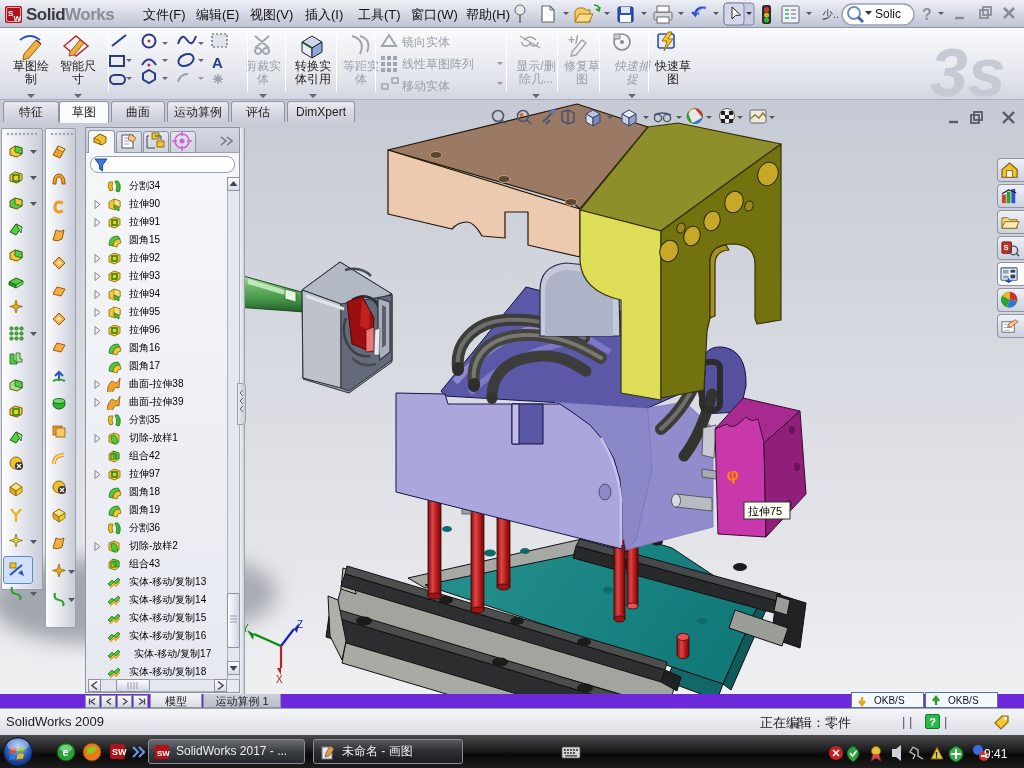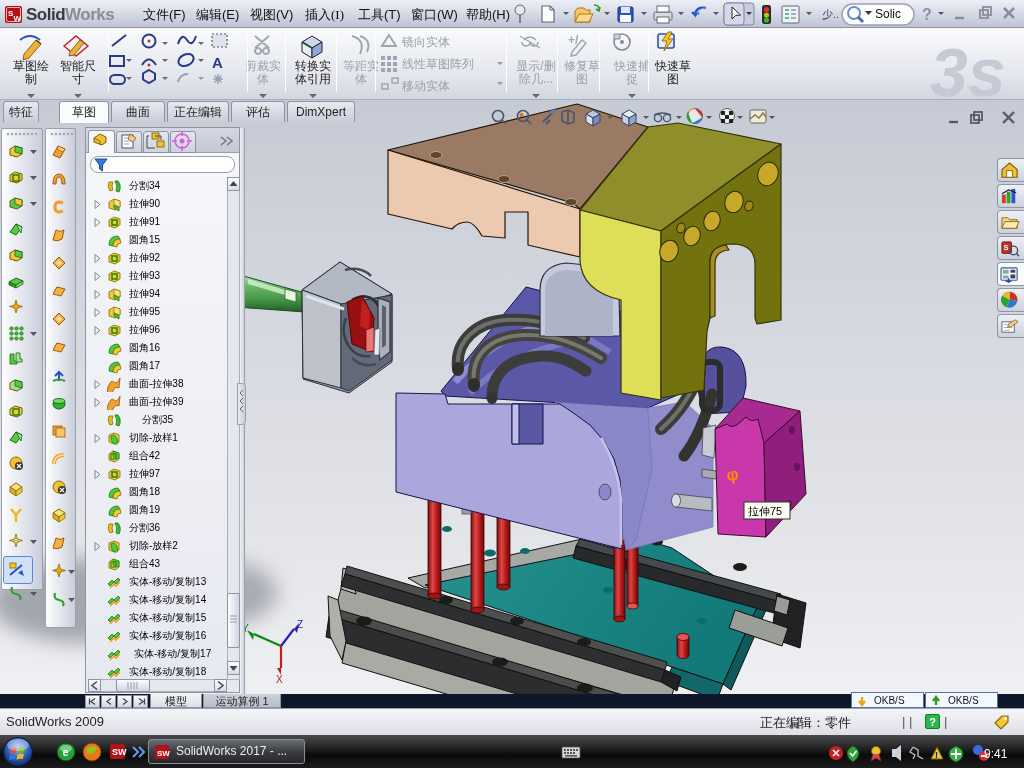--- a/index.html
+++ b/index.html
@@ -21,21 +21,21 @@
 .tab{top:1px;height:21px;background:linear-gradient(#e8eaf0,#c9cdd9);border:1px solid #8f94a4;border-bottom:none;border-radius:3px 3px 0 0;font-size:12px;color:#222;text-align:center;line-height:20px;}
 .tab.active{background:#fafbfd;height:22px;z-index:3;}
 
 #viewport{left:0;top:100px;width:1024px;height:594px;background:linear-gradient(#c6cad4,#e3e5e9 75%,#eef0f2);}
 
 .vstrip{background:linear-gradient(90deg,#fdfdfe,#dfe2ea 60%,#c9cdd9);border:1px solid #9aa0ae;border-radius:2px;}
 
 #tree{left:85px;top:127px;width:155px;height:566px;background:linear-gradient(#f6f7fa,#e6e9f0);border:1px solid #8f94a2;}
 .trow{position:relative;height:18px;font-size:10px;color:#000;white-space:nowrap;}
 
-#bottabs{left:0;top:694px;width:1024px;height:14px;background:#0f172a;}
+#bottabs{left:0;top:694px;width:1024px;height:14px;background:#6d28d9;}
 
 #statusbar{left:0;top:708px;width:1024px;height:27px;background:linear-gradient(#f4f5f8,#dcdfe6);border-top:1px solid #9aa0ac;font-size:13px;color:#222;}
 
 #taskbar{left:0;top:735px;width:1024px;height:33px;background:linear-gradient(#4a4a4c,#232324 40%,#0a0a0b 60%,#1c1c1d);}
 .taskbtn{top:4px;height:25px;background:linear-gradient(#57595e,#2c2e31 50%,#1b1c1e);border:1px solid #8a8d93;border-radius:3px;color:#eee;font-size:12px;line-height:23px;}
 .tpb{position:absolute;left:0px;width:27px;height:24px;background:linear-gradient(#eef0f5,#ccd1dd);border:1px solid #8f94a4;border-radius:4px 0 0 4px;border-right:none;}
 .tpb.sel{background:#fbfcfe;}
 </style></head>
 <body>
 <div id="root">
@@ -247,21 +247,21 @@
         <rect x="0" y="2" width="17" height="17" rx="2" fill="#b01218"></rect>
         <rect x="1.5" y="3.5" width="14" height="14" rx="1.5" fill="none" stroke="#e8b0b0" stroke-width="1"></rect>
         <text x="3" y="12" font-size="8" font-weight="bold" fill="#fff">S</text>
         <text x="8.5" y="16.5" font-size="8" font-weight="bold" fill="#fff">W</text>
       </g>
       <text x="22" y="17" font-size="17" font-weight="bold" fill="#3a3a42" letter-spacing="-0.5">Solid<tspan fill="#8a8d96">Works</tspan></text>
     </svg>
     <div class="abs menu" style="left:143px;">文件(F)</div>
     <div class="abs menu" style="left:196px;">编辑(E)</div>
     <div class="abs menu" style="left:250px;">视图(V)</div>
-    <div class="abs menu" style="left:305px;font-family:Liberation Serif, serif;">插入(I)</div>
+    <div class="abs menu" style="left:305px;">插入(I)</div>
     <div class="abs menu" style="left:358px;">工具(T)</div>
     <div class="abs menu" style="left:411px;">窗口(W)</div>
     <div class="abs menu" style="left:466px;">帮助(H)</div>
     <svg class="abs" style="left:510px;top:2px" width="510" height="25" viewBox="0 0 510 25">
 
       <circle cx="10" cy="8" r="5" fill="#e8e8ec" stroke="#666" stroke-width="1"></circle>
       <path d="M10 13 L10 21" stroke="#666" stroke-width="1.5"></path>
 
       <path d="M32 4 h8 l4 4 v12 h-12 z" fill="#fff" stroke="#667" stroke-width="1.2"></path>
       <path d="M40 4 v4 h4" fill="none" stroke="#667" stroke-width="1"></path>
@@ -396,37 +396,37 @@
     <div class="abs cmdbtn" style="left:8px;width:46px;">草图绘<br>制<span class="cmddd"></span></div>
     <div class="abs cmdbtn" style="left:55px;width:46px;">智能尺<br>寸<span class="cmddd"></span></div>
     <div class="abs cmdbtn dis" style="left:240px;width:46px;">剪裁实<br>体<span class="cmddd"></span></div>
     <div class="abs cmdbtn" style="left:288px;width:50px;">转换实<br>体引用<span class="cmddd"></span></div>
     <div class="abs cmdbtn dis" style="left:338px;width:46px;">等距实<br>体</div>
     <div class="abs cmdbtn dis" style="left:402px;width:72px;top:8px;text-align:left;">镜向实体</div>
     <div class="abs cmdbtn dis" style="left:402px;width:90px;top:30px;text-align:left;">线性草图阵列</div>
     <div class="abs cmdbtn dis" style="left:402px;width:72px;top:52px;text-align:left;">移动实体</div>
     <div class="abs cmdbtn dis" style="left:512px;width:48px;">显示/删<br>除几...<span class="cmddd"></span></div>
     <div class="abs cmdbtn dis" style="left:560px;width:44px;">修复草<br>图</div>
-    <div class="abs cmdbtn dis" style="left:610px;width:44px;">快速捕<br>捉<span class="cmddd"></span></div>
+    <div class="abs cmdbtn dis" style="left:610px;width:44px;font-style:italic;">快速捕<br>捉<span class="cmddd"></span></div>
     <div class="abs cmdbtn" style="left:650px;width:46px;">快速草<br>图</div>
     <div class="abs csep" style="left:108px"></div>
     <div class="abs csep" style="left:247px"></div>
     <div class="abs csep" style="left:285px"></div>
     <div class="abs csep" style="left:336px"></div>
     <div class="abs csep" style="left:375px"></div>
     <div class="abs csep" style="left:506px"></div>
     <div class="abs csep" style="left:557px"></div>
     <div class="abs csep" style="left:599px"></div>
     <div class="abs csep" style="left:648px"></div>
   </div>
   <div class="abs" id="tabrow">
-    <div class="abs tab" style="left:3px;width:36px;">特征</div>
+    <div class="abs tab" style="left:3px;width:56px;">特征</div>
     <div class="abs tab active" style="left:59px;width:50px;">草图</div>
     <div class="abs tab" style="left:111px;width:54px;">曲面</div>
-    <div class="abs tab" style="left:167px;width:62px;">正在编辑</div>
+    <div class="abs tab" style="left:167px;width:62px;">运动算例</div>
     <div class="abs tab" style="left:231px;width:54px;">评估</div>
     <div class="abs tab" style="left:287px;width:68px;">DimXpert</div>
   </div>
   <div class="abs vstrip" style="left:1px;top:128px;width:42px;height:462px;">
   <svg class="abs" style="left:4px;top:3px" width="34" height="5">
         <g fill="#9aa">
           <circle cx="2" cy="2" r="1.2"></circle>
           <circle cx="6" cy="2" r="1.2"></circle>
           <circle cx="10" cy="2" r="1.2"></circle>
           <circle cx="14" cy="2" r="1.2"></circle>
@@ -785,21 +785,21 @@
           </svg>
           <svg class="abs" style="left:21px;top:2px" width="15" height="15" viewBox="0 0 15 15">
             <use href="#i-surf"></use>
           </svg>
           <span class="abs" style="left:43px;top:2px">曲面-拉伸39</span>
         </div>
       <div class="trow">
           <svg class="abs" style="left:21px;top:2px" width="15" height="15" viewBox="0 0 15 15">
             <use href="#i-split"></use>
           </svg>
-          <span class="abs" style="left:56px;top:2px">分割35</span>
+          <span class="abs" style="left:43px;top:2px">分割35</span>
         </div>
       <div class="trow">
           <svg class="abs" style="left:8px;top:5px" width="8" height="9">
             <path d="M1 0.5 l5 4 l-5 4 z" fill="none" stroke="#888" stroke-width="1"></path>
           </svg>
           <svg class="abs" style="left:21px;top:2px" width="15" height="15" viewBox="0 0 15 15">
             <use href="#i-loft"></use>
           </svg>
           <span class="abs" style="left:43px;top:2px">切除-放样1</span>
         </div>
@@ -1099,20 +1099,27 @@
       <text x="57" y="15" font-size="9" font-weight="bold" fill="#fff">SW</text>
       <path d="M78 7 l5 5 l-5 5 M84 7 l5 5 l-5 5" fill="none" stroke="#6a9ae8" stroke-width="2"></path>
     </svg>
     <div class="abs taskbtn" style="left:148px;width:157px;background:linear-gradient(#6a6d73,#3a3d42 50%,#26282c);">
       <svg class="abs" style="left:6px;top:5px" width="15" height="15">
           <rect x="0" y="0" width="14" height="14" rx="2" fill="#b01218"></rect>
           <text x="2" y="11" font-size="8" font-weight="bold" fill="#fff">SW</text>
         </svg>
       <span style="margin-left:27px">SolidWorks 2017 - ...</span>
     </div>
+    <div class="abs taskbtn" style="left:313px;width:150px;">
+      <svg class="abs" style="left:7px;top:5px" width="15" height="15" viewBox="0 0 15 15">
+        <rect x="1" y="2" width="10" height="12" fill="#e8e8f0" stroke="#778" stroke-width="1"></rect>
+        <path d="M9 1 l4 3 l-5 7 l-4 1 l1 -4 z" fill="#d8a050" stroke="#7a5a20" stroke-width="0.8"></path>
+      </svg>
+      <span style="margin-left:28px">未命名 - 画图</span>
+    </div>
     <svg class="abs" style="left:560px;top:8px" width="460" height="22" viewBox="0 0 460 22">
       <rect x="2" y="4" width="18" height="11" rx="1" fill="#d8d8dc" stroke="#555" stroke-width="0.8"></rect>
       <g fill="#555">
           <rect x="4" y="6" width="2" height="2"></rect>
           <rect x="7" y="6" width="2" height="2"></rect>
           <rect x="10" y="6" width="2" height="2"></rect>
           <rect x="13" y="6" width="2" height="2"></rect>
           <rect x="16" y="6" width="2" height="2"></rect>
           <rect x="4" y="9" width="2" height="2"></rect>
           <rect x="7" y="9" width="2" height="2"></rect>

